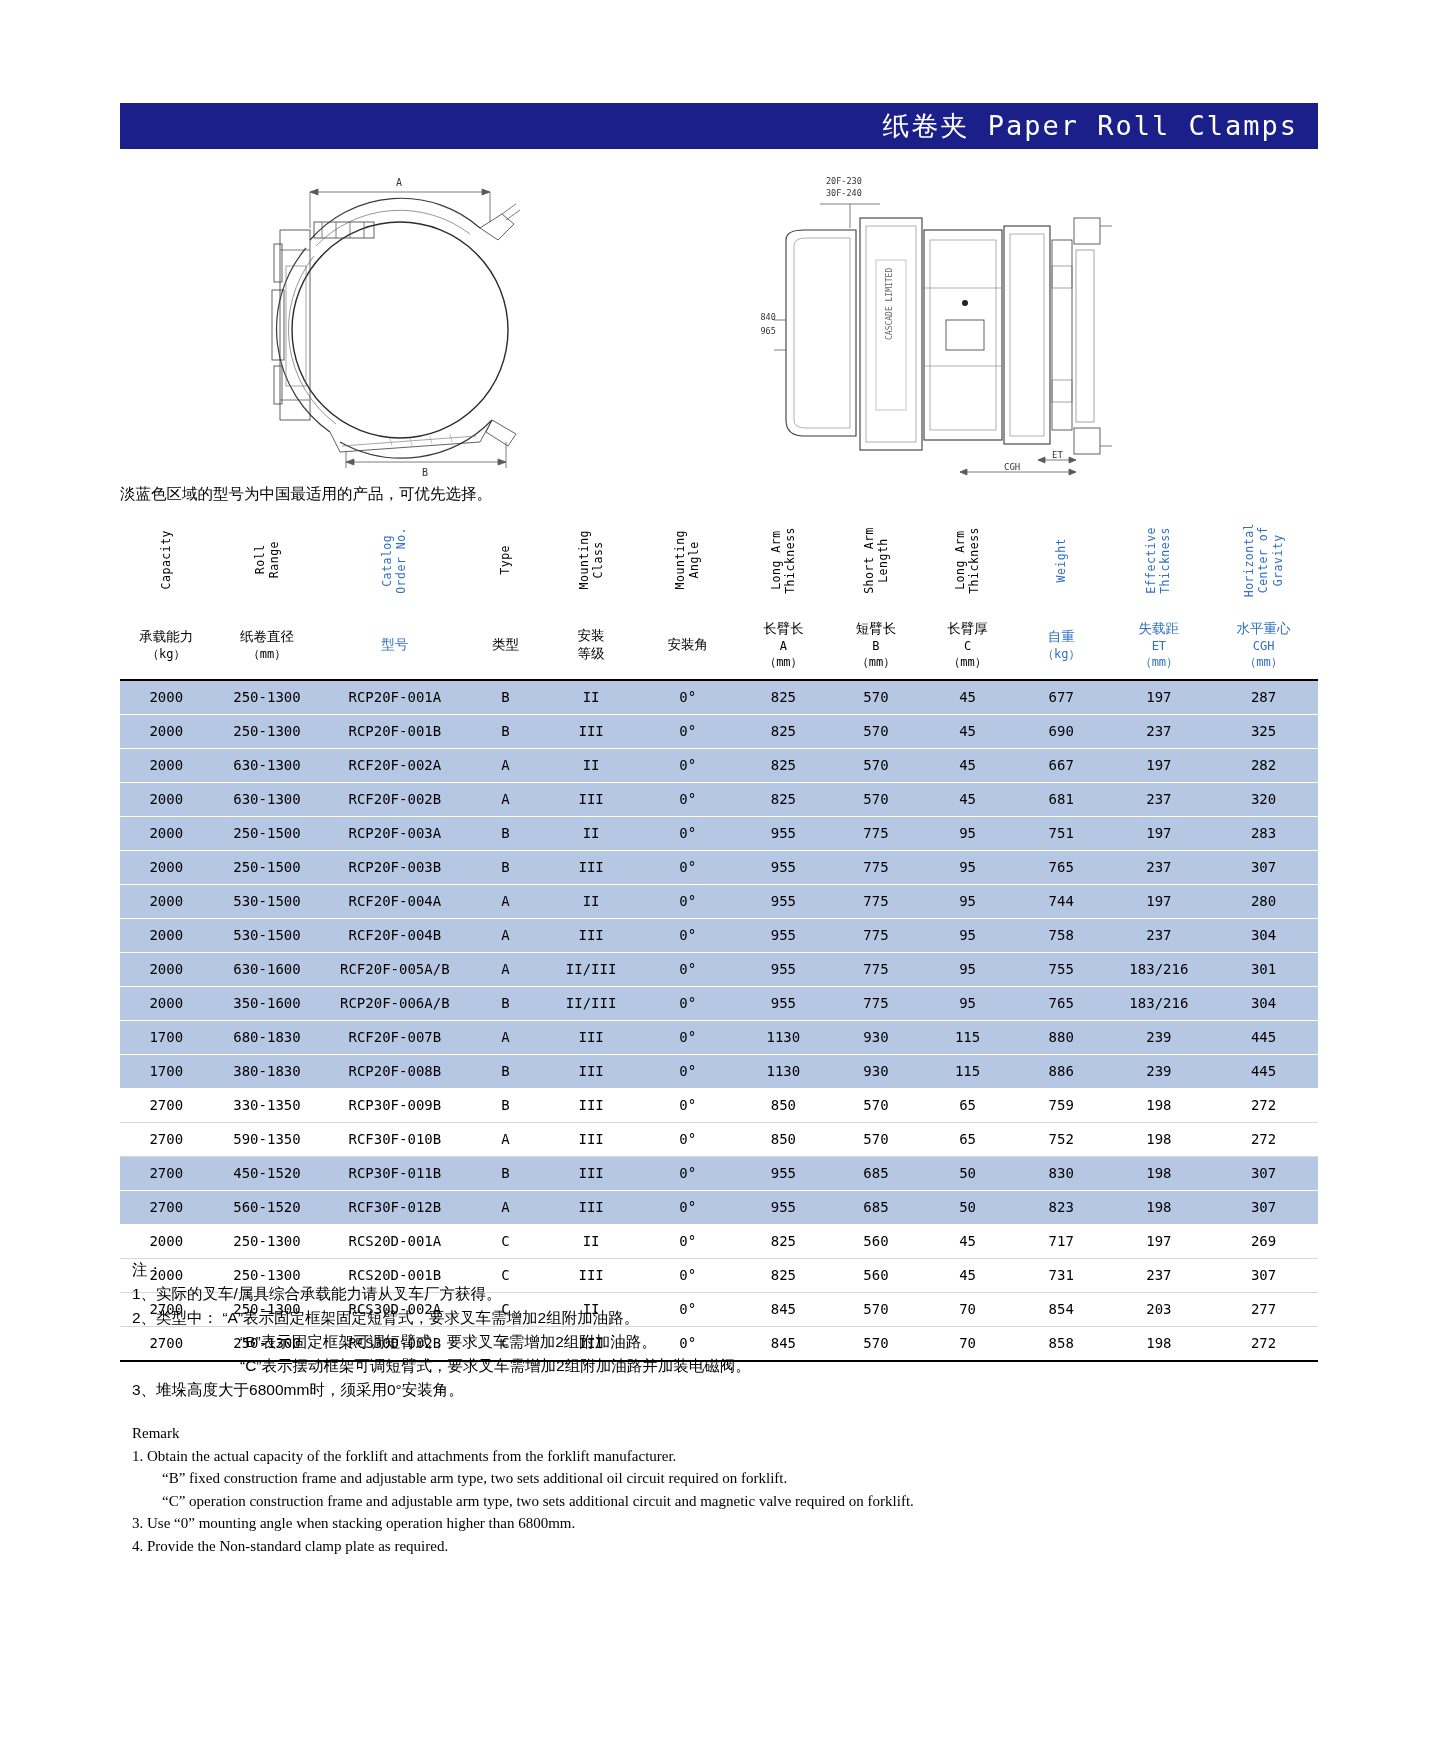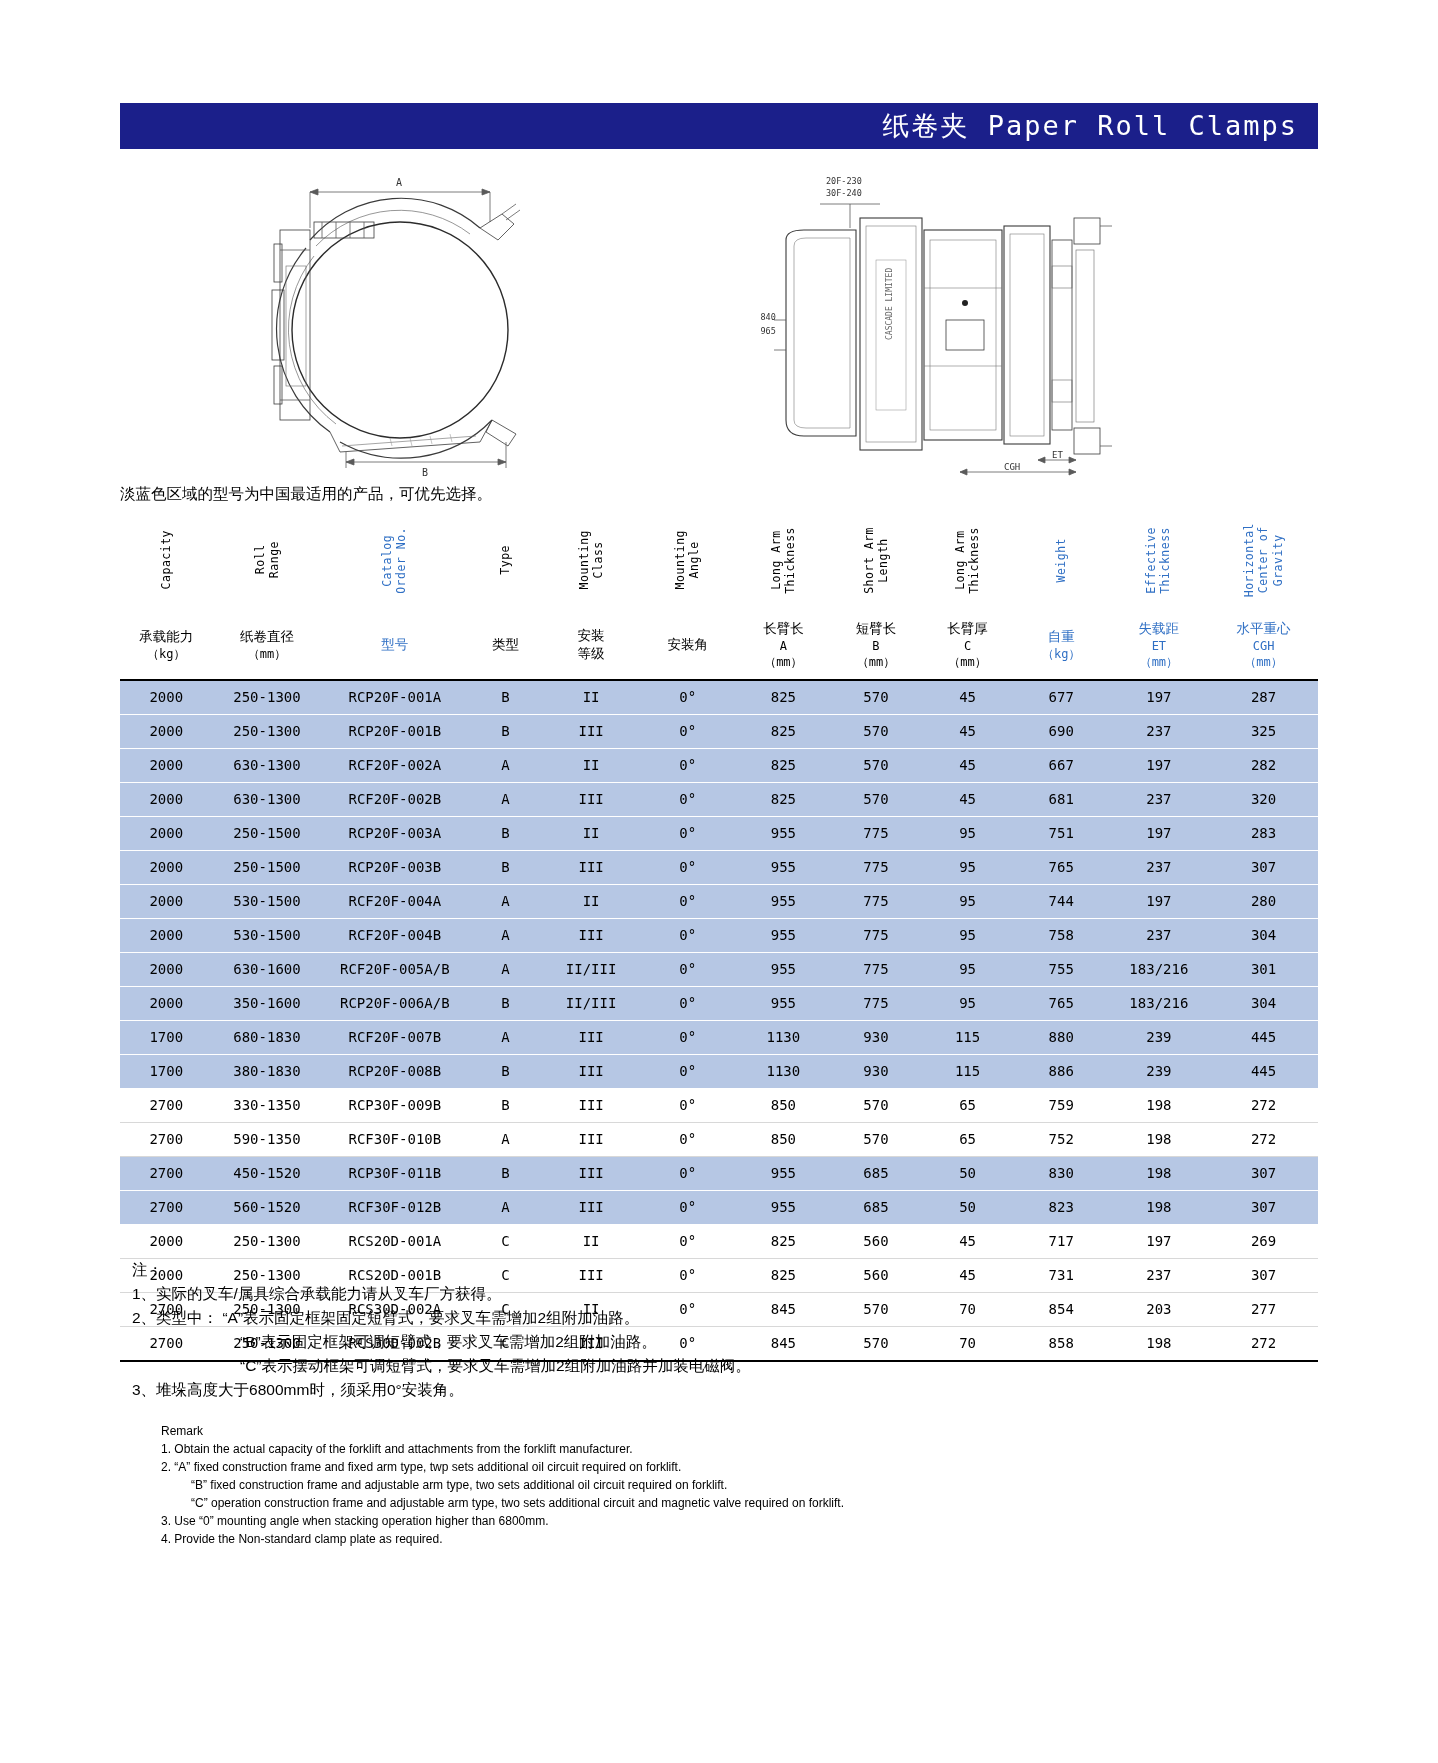--- a/index.html
+++ b/index.html
@@ -149,24 +149,23 @@
   }
   .notes .cn { font-family: "Liberation Sans", sans-serif; }
   .notes .indent1 { padding-left: 0; }
   .notes .indent2 { padding-left: 108px; }
   .notes .blue { color: #2f6fc4; }
   .remark {
     position: absolute;
     left: 132px;
     top: 1422px;
     width: 1200px;
-    font-family: Liberation Sans, sans-serif;
-    font-size: 12px;
+    font-family: Liberation Serif, serif;
+    font-size: 15px;
     line-height: 1.5;
-    margin-left: 29px;
   }
   .remark .ind { padding-left: 30px; }
 </style>
 </head>
 <body>
 
 <div class="page">
 
   <div class="banner">
     <div class="banner-title">纸卷夹 Paper Roll Clamps</div>
@@ -671,20 +670,19 @@
     <div class="cn indent1">1、实际的叉车/属具综合承载能力请从叉车厂方获得。</div>
     <div class="cn indent1">2、类型中： “A”表示固定框架固定短臂式，要求叉车需增加2组附加油路。</div>
     <div class="cn indent2">“B”表示固定框架可调短臂式，要求叉车需增加2组附加油路。</div>
     <div class="cn indent2">“C”表示摆动框架可调短臂式，要求叉车需增加2组附加油路并加装电磁阀。</div>
     <div class="cn indent1">3、堆垛高度大于6800mm时，须采用0°安装角。</div>
   </div>
 
   <div class="remark">
     <div>Remark</div>
     <div>1. Obtain the actual capacity of the forklift and attachments from the forklift manufacturer.</div>
-    <div>2. “A” fixed construction frame and fixed arm type, twp sets additional oil circuit required on forklift.</div>
     <div class="ind">“B” fixed construction frame and adjustable arm type, two sets additional oil circuit required on forklift.</div>
     <div class="ind">“C” operation construction frame and adjustable arm type, two sets additional circuit and magnetic valve required on forklift.</div>
     <div>3. Use “0” mounting angle when stacking operation higher than 6800mm.</div>
     <div>4. Provide the Non-standard clamp plate as required.</div>
   </div>
 
 </div>
 
 </body></html>

